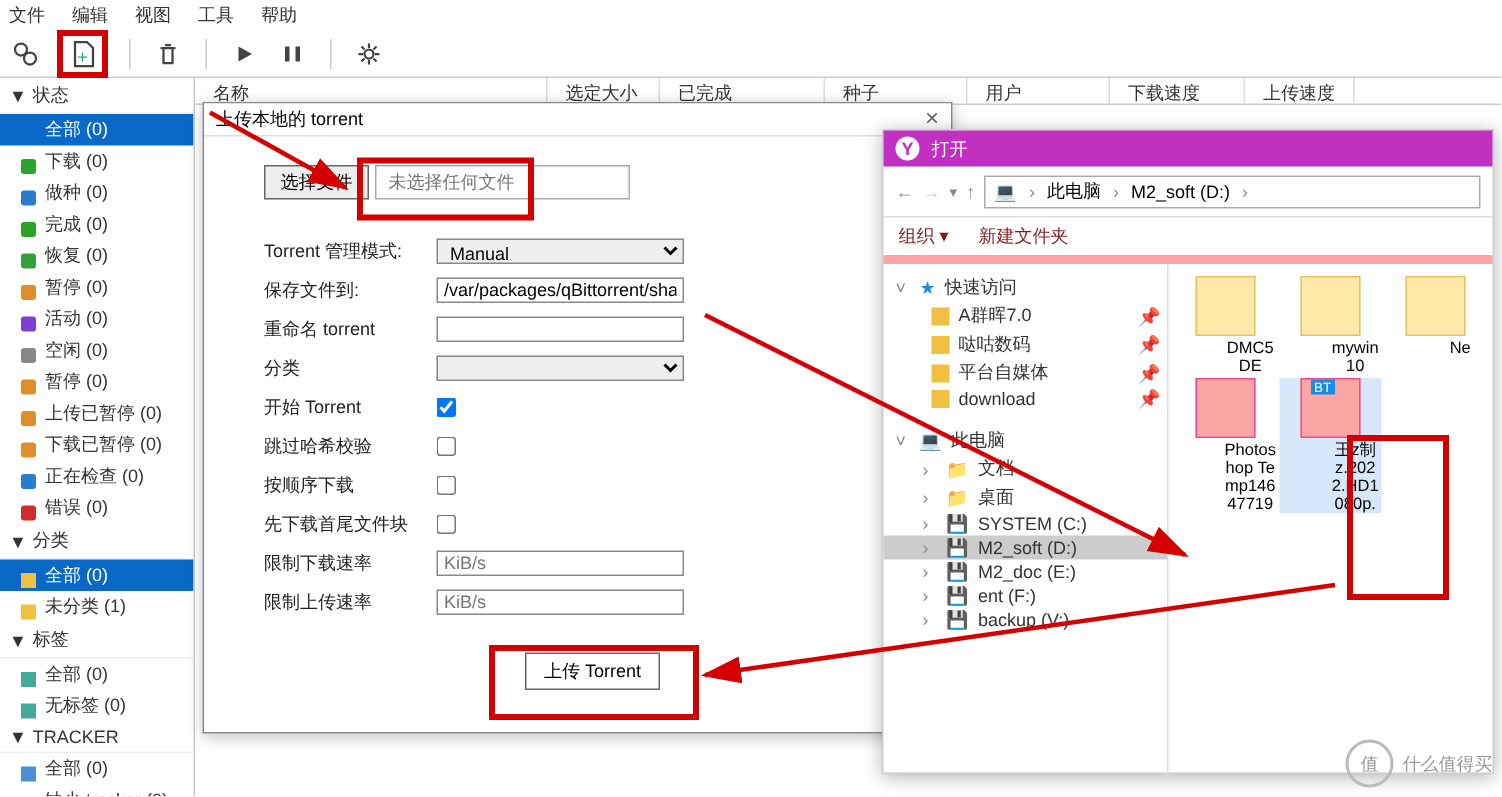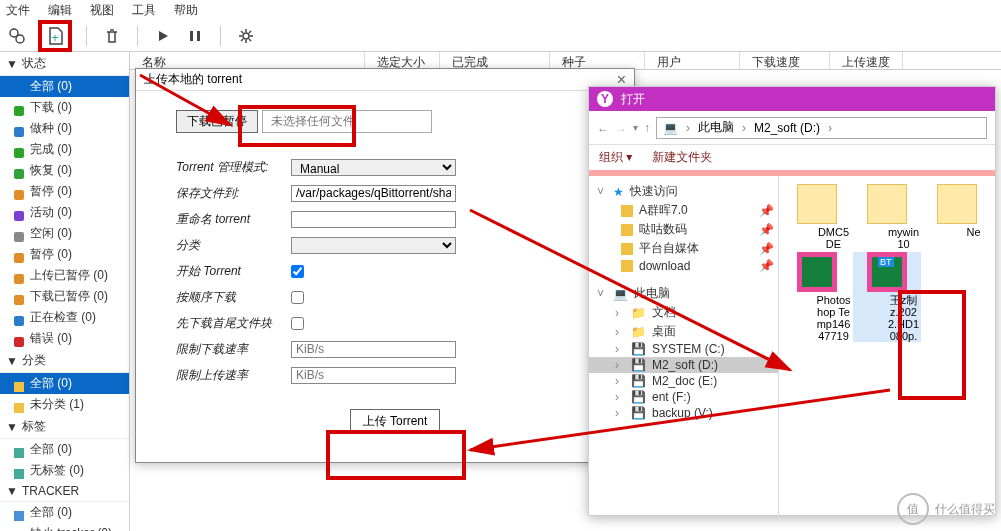--- a/index.html
+++ b/index.html
@@ -26,21 +26,21 @@
 
 
 .thead { display: flex; height: 18px; border-bottom: 1px solid #ccc; color: #333; }
 .thead span { padding: 2px 12px; border-right: 1px solid #ddd; }
 
 
 .dialog { position: absolute; left: 135px; top: 68px; width: 500px; border: 1px solid #888; background: #fff; box-shadow: 0 2px 10px rgba(0,0,0,.25); }
 .dialog-title { display: flex; justify-content: space-between; align-items: center; height: 22px; padding: 2px 8px; background: #fff; border-bottom: 1px solid #ddd; }
 .dialog-body { padding: 18px 20px 28px 40px; }
 .form-row { display: flex; align-items: center; height: 24px; margin-bottom: 2px; }
-.form-row label { width: 115px; text-align: left; color: #222; font-style: italic; }
+.form-row label { width: 115px; text-align: left; color: #222; }
 .form-row input[type=text], .form-row select { width: 165px; height: 17px; border: 1px solid #888; padding: 1px 4px; font-size: 12px; }
 .file-row { margin-bottom: 22px; }
 .file-btn { border: 1px solid #666; background: #eee; padding: 2px 10px; cursor: pointer; }
 .file-label { display: inline-block; width: 170px; padding: 2px 8px; border: 1px solid #aaa; margin-left: 4px; color: #777; }
 .upload-btn { display: block; margin: 22px auto 0; padding: 3px 12px; border: 1px solid #666; background: #fff; cursor: pointer; }
 
 
 .picker { position: absolute; left: 588px; top: 86px; width: 408px; height: 430px; border: 1px solid #ccc; background: #fff; box-shadow: 0 2px 12px rgba(0,0,0,.3); }
 .picker-title { display: flex; align-items: center; gap: 8px; height: 24px; padding: 2px 8px; background: #c130c1; color: #fff; }
 .picker-path { display: flex; align-items: center; gap: 6px; height: 34px; padding: 4px 8px; border-bottom: 1px solid #ddd; }
@@ -48,21 +48,21 @@
 .picker-toolbar { display: flex; gap: 20px; padding: 4px 10px; border-bottom: 6px solid #fca5a5; color: #7f1d1d; }
 .picker-body { display: flex; height: calc(100% - 86px); }
 .picker-tree { width: 190px; border-right: 1px solid #ddd; padding: 6px 0; overflow: hidden; }
 .tree-item { display: flex; align-items: center; gap: 6px; padding: 1px 4px 1px 16px; color: #333; }
 .tree-item.hl { background: #ccc; }
 .tree-item.root { font-weight: normal; padding-left: 8px; }
 .tree-item .arr { width: 10px; color: #888; }
 .picker-files { flex: 1; padding: 8px 4px; display: flex; flex-wrap: wrap; align-content: flex-start; gap: 2px; }
 .fitem { width: 68px; display: flex; flex-direction: column; align-items: center; text-align: center; gap: 2px; }
 .fitem .icon { width: 40px; height: 40px; background: #ffe9a8; border: 1px solid #e8c15e; }
-.fitem .icon.file { background: #15803d; border: 5px solid #ec4899; }
+.fitem .icon.file { background: #fca5a5; border: 1px solid #ec4899; }
 .fitem .label { font-size: 11px; line-height: 12px; word-break: break-all; max-height: 48px; overflow: hidden; padding-left: 33px; }
 .fitem.sel { background: #d6e8fa; }
 .fitem.sel .icon { position: relative; }
 .bt-badge { position: absolute; top: 0; left: 6px; background: #1b8de0; color: #fff; font-size: 9px; padding: 0 2px; }
 
 
 .ann-box { position: absolute; border: 4px solid #d40000; background: transparent; pointer-events: none; }
 .arrow { position: absolute; pointer-events: none; }
 
 
@@ -238,21 +238,21 @@
   </div>
 </div>
 
 <div class="dialog">
   <div class="dialog-title">
     <span>上传本地的 torrent</span>
     <span style="cursor:pointer;font-size:16px;color:#666">×</span>
   </div>
   <div class="dialog-body">
     <div class="form-row file-row">
-      <button class="file-btn">下载已暂停</button>
+      <button class="file-btn">选择文件</button>
       <span class="file-label">未选择任何文件</span>
     </div>
     <div class="form-row">
         <label>Torrent 管理模式:</label>
         <select><option>Manual</option></select>
       </div>
     <div class="form-row">
         <label>保存文件到:</label>
         <input type="text" value="/var/packages/qBittorrent/shares/Do" style="">
       </div>
@@ -260,20 +260,24 @@
         <label>重命名 torrent</label>
         <input type="text" style="">
       </div>
     <div class="form-row">
         <label>分类</label>
         <select style="width:165px"></select>
       </div>
     <div class="form-row">
         <label>开始 Torrent</label>
         <input type="checkbox" checked="" style="">
+      </div>
+    <div class="form-row">
+        <label>跳过哈希校验</label>
+        <input type="checkbox" style="">
       </div>
     <div class="form-row">
         <label>按顺序下载</label>
         <input type="checkbox" style="">
       </div>
     <div class="form-row">
         <label>先下载首尾文件块</label>
         <input type="checkbox" style="">
       </div>
     <div class="form-row">

